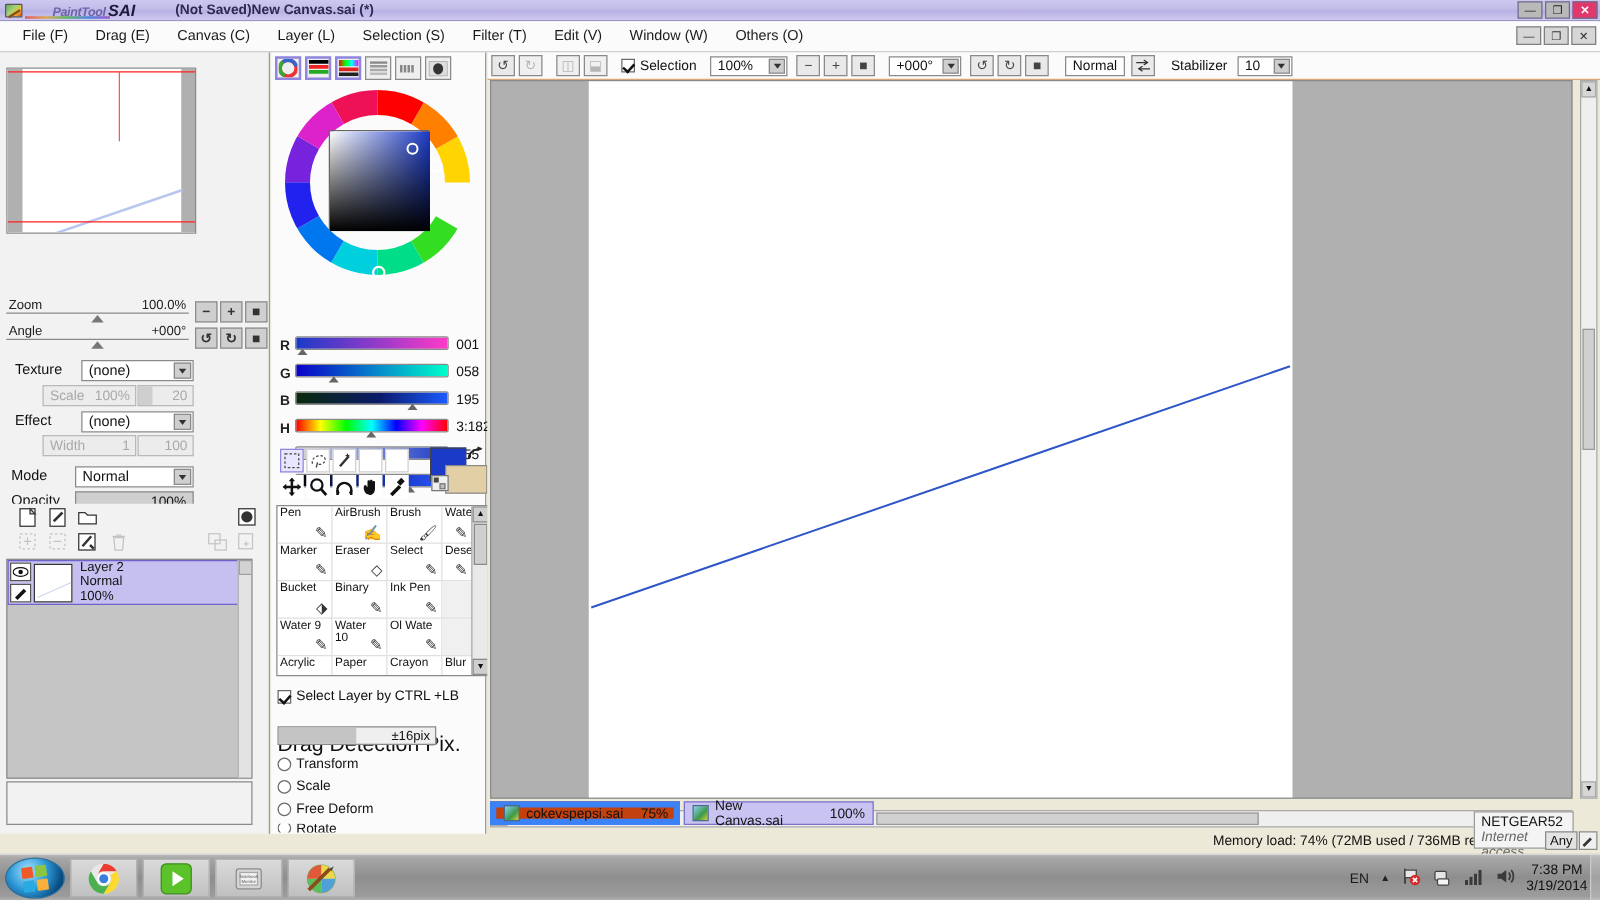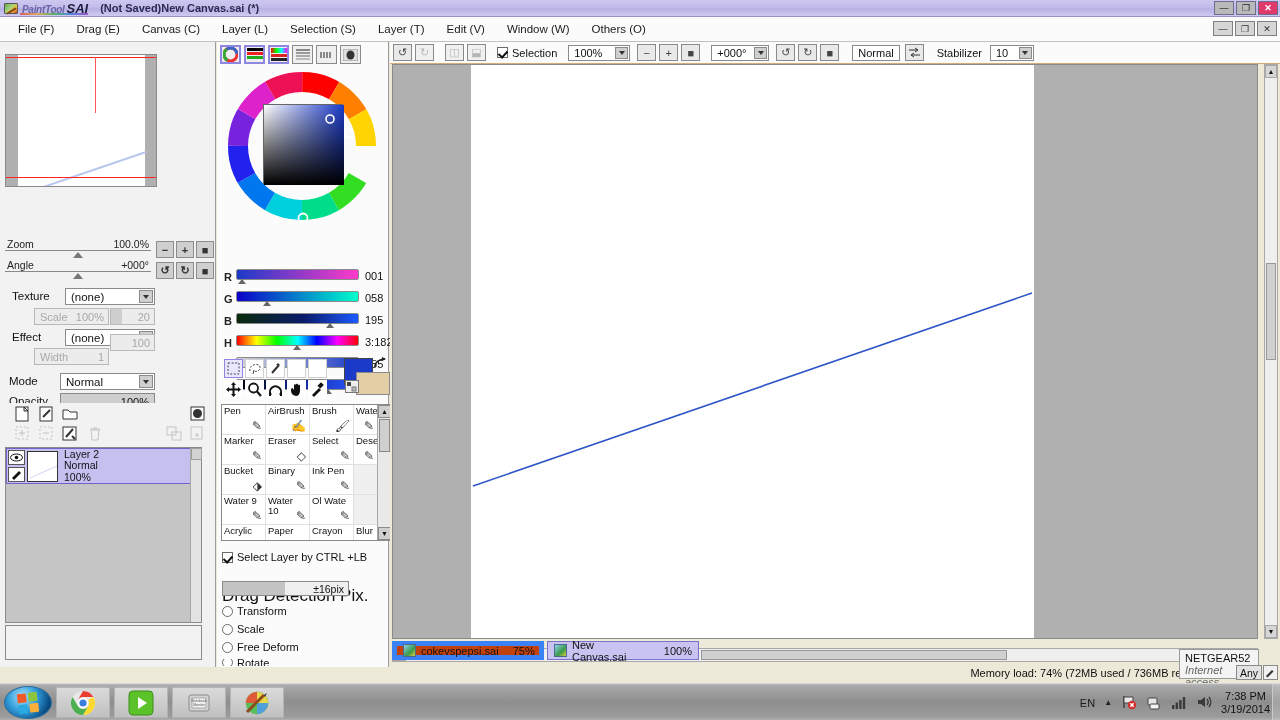--- a/index.html
+++ b/index.html
@@ -11,21 +11,21 @@
     color: #111;
     -webkit-font-smoothing: none;
   }
   .app { position:absolute; left:0; top:0; width:1280px; height:683px; background:#ece9d8; }
 
   
   .titlebar {
     position:absolute; left:0; top:0; width:1280px; height:17px;
     background: linear-gradient(to bottom, #cdc8f0 0%, #c2bce9 45%, #b8b1e4 55%, #cfcaf1 100%);
     border-bottom:1px solid #9a93c9;
-    display:flex; align-items:center;
+    display:flex; align-items:center;gap:20px;
   }
   .sai-logo { width:18px; height:15px; margin-left:2px; position:relative; flex:none; }
   .sai-logo .sq { position:absolute; width:14px; height:11px; left:2px; top:2px;
      background: linear-gradient(135deg,#6aa84f 0%, #9fd27a 40%, #f1c232 70%, #cc4125 100%);
      border:1px solid #555; border-radius:1px; }
   .sai-logo .pen { position:absolute; width:11px; height:2px; left:4px; top:9px;
      background:#8b4a1a; transform:rotate(-33deg); border-radius:1px;}
   .brandwrap { display:flex; align-items:baseline; margin-left:2px; flex:none; }
   .brand-paint { font-size:10px; font-style:italic; font-weight:bold; color:#6a64a8; letter-spacing:-0.3px;}
   .brand-sai { font-size:13px; font-weight:bold; color:#1b1b3a; letter-spacing:0px; margin-left:2px; font-style:italic;}
@@ -238,21 +238,21 @@
       <div class="wb close">✕</div>
     </div>
   </div>
 
   <div class="menubar">
     <div class="menu-item">File (F)</div>
     <div class="menu-item">Drag (E)</div>
     <div class="menu-item">Canvas (C)</div>
     <div class="menu-item">Layer (L)</div>
     <div class="menu-item">Selection (S)</div>
-    <div class="menu-item">Layer (T)</div>
+    <div class="menu-item">Filter (T)</div>
     <div class="menu-item">Edit (V)</div>
     <div class="menu-item">Window (W)</div>
     <div class="menu-item">Others (O)</div>
     <div class="win-btns2">
       <div class="wb2">—</div>
       <div class="wb2">❐</div>
       <div class="wb2">✕</div>
     </div>
   </div>
 
@@ -311,21 +311,21 @@
       <span class="flabel">Effect</span>
       <div class="combo" style="left:65px; top:1px; width:90px;">
         <span class="ctext">(none)</span>
         <span class="arrow"></span>
       </div>
     </div>
     <div class="numbox" style="left:34px; top:306px; width:75px;">
       <span class="nlabel">Width</span>
       <span class="ntext">1</span>
     </div>
-    <div class="numbox" style="left:110px; top:292px; width:45px;">
+    <div class="numbox" style="left:110px; top:306px; width:45px;">
       <span class="ntext">100</span>
     </div>
 
     <div class="fieldrow" style="top:330px;">
       <span class="flabel" style="left:9px;">Mode</span>
       <div class="combo" style="left:60px; top:1px; width:95px;">
         <span class="ctext">Normal</span>
         <span class="arrow"></span>
       </div>
     </div>

